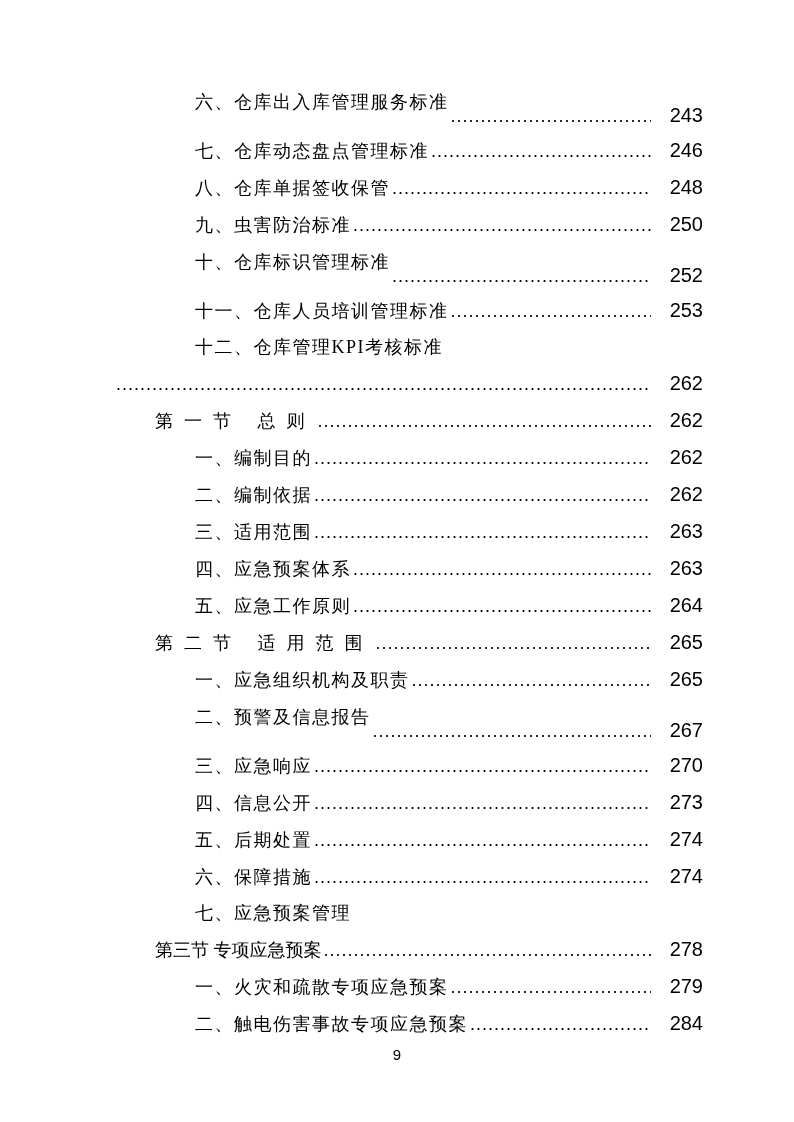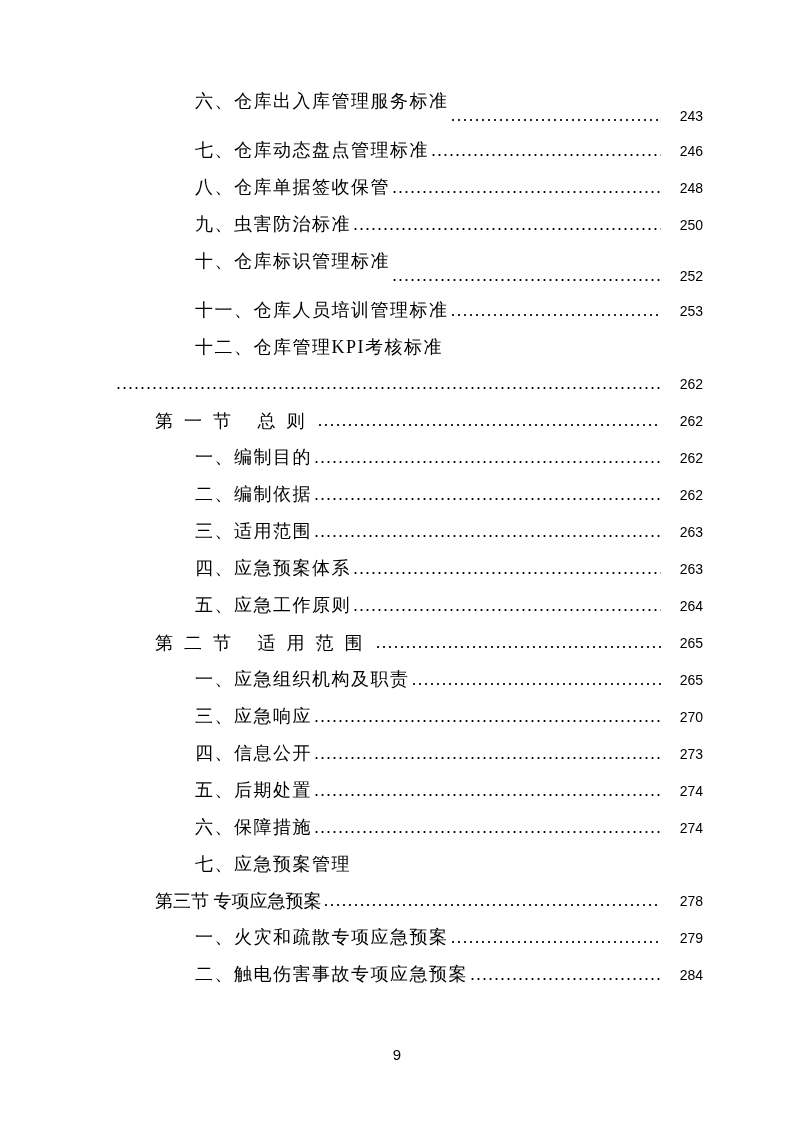--- a/index.html
+++ b/index.html
@@ -44,21 +44,21 @@
     font-size: 18px;
     letter-spacing: 1px;
     margin-left: 2px;
   }
   .leader::after {
     content: "........................................................................................................................................................................";
   }
   .toc-page {
     flex: 0 0 auto;
     font-family: "Liberation Sans", sans-serif;
-    font-size: 14px;
+    font-size: 20px;
     letter-spacing: 0;
     margin-left: 19px;
   }
   .page-footer {
     position: absolute;
     top: 1046px;
     left: 0;
     right: 0;
     text-align: center;
     font-family: "Liberation Sans", sans-serif;
@@ -188,20 +188,27 @@
     </div>
 
     <div class="toc-row lvl3">
       <span class="toc-title">一、应急组织机构及职责</span>
       <span class="toc-tail">
         <span class="leader"></span>
         <span class="toc-page">265</span>
       </span>
     </div>
 
+    <div class="toc-row lvl3 wrap">
+      <span class="toc-title">二、预警及信息报告</span>
+      <span class="toc-tail">
+        <span class="leader"></span>
+        <span class="toc-page">267</span>
+      </span>
+    </div>
 
     <div class="toc-row lvl3">
       <span class="toc-title">三、应急响应</span>
       <span class="toc-tail">
         <span class="leader"></span>
         <span class="toc-page">270</span>
       </span>
     </div>
 
     <div class="toc-row lvl3">

